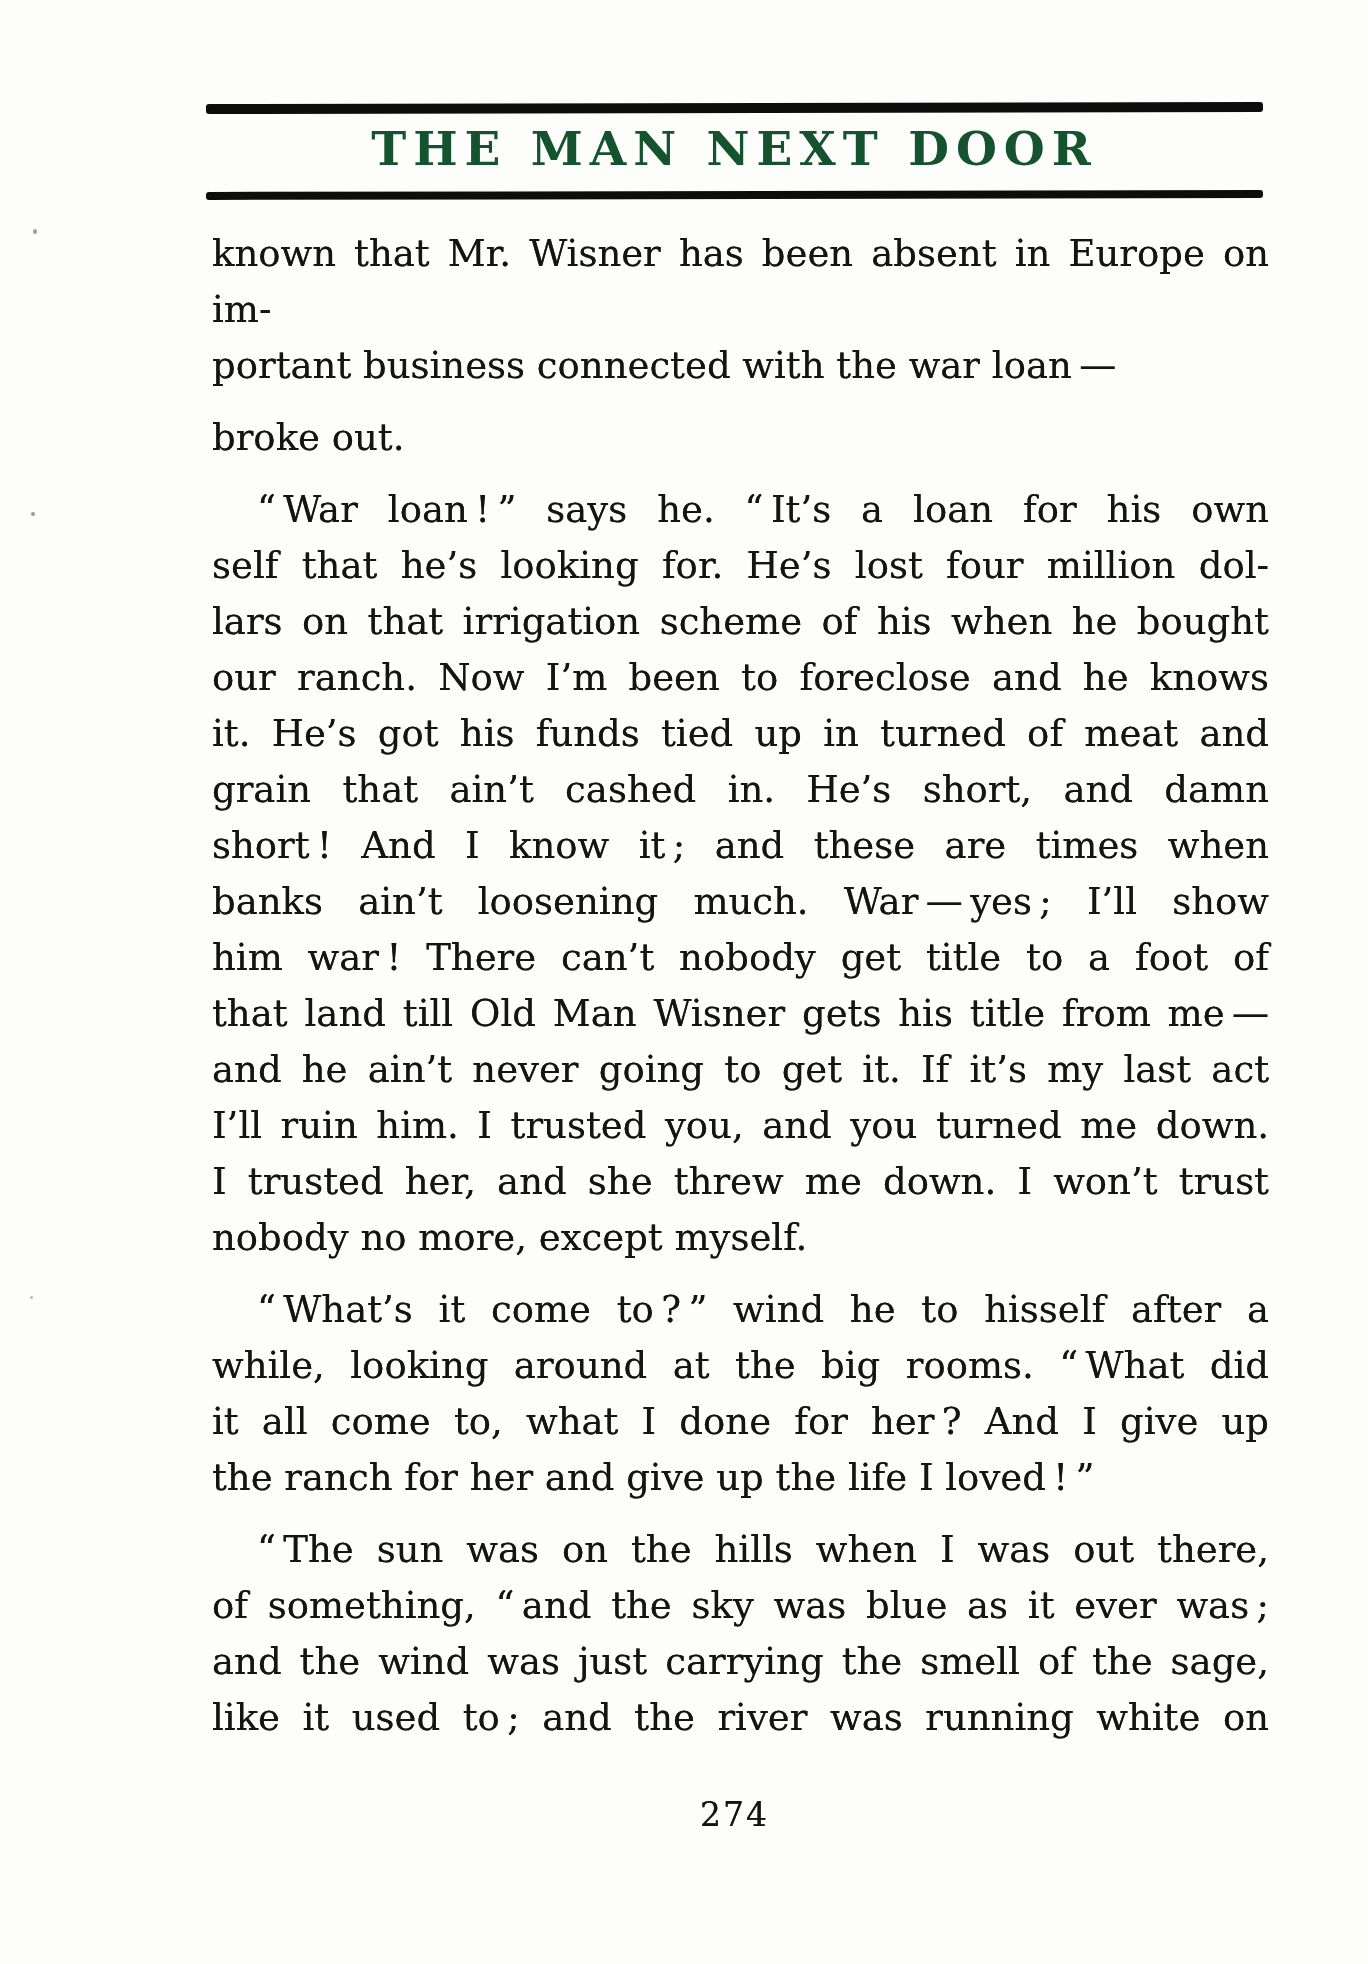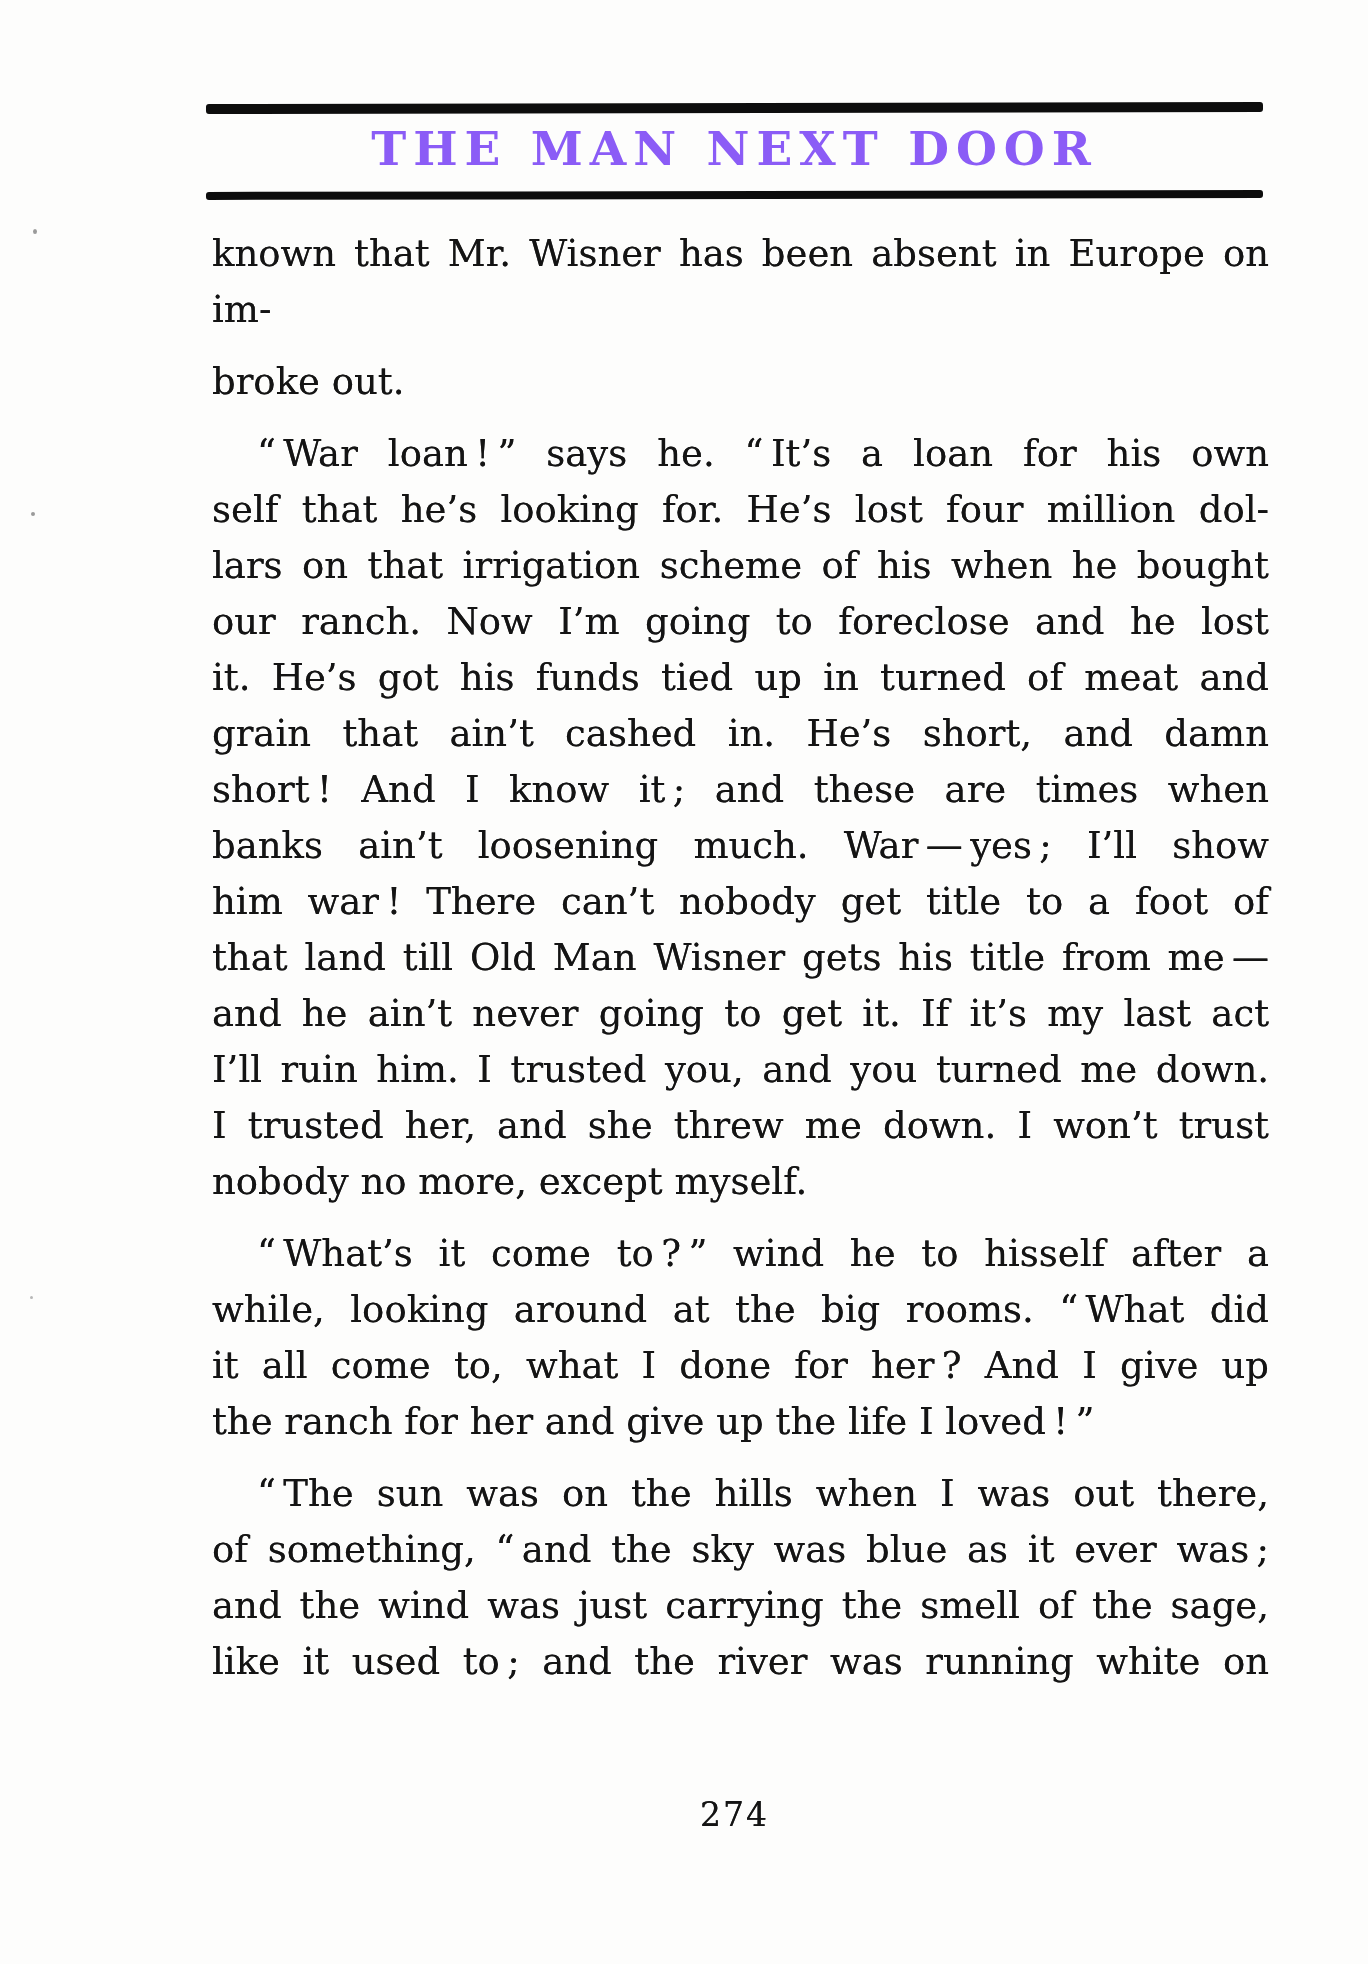--- a/index.html
+++ b/index.html
@@ -43,21 +43,21 @@
     width: 1057px;
     height: 84px;
     margin: 0;
     display: flex;
     align-items: center;
     justify-content: center;
     font-family: "DejaVu Serif", serif;
     font-weight: 700;
     font-size: 47px;
     letter-spacing: 7px;
-    color: #8b5cf6;
+    color: #14532d;
     white-space: nowrap;
   }
   .text-block {
     position: absolute;
     left: 212px;
     top: 226px;
     width: 1057px;
     font-size: 37px;
     line-height: 56px;
     text-shadow: 0 0 0.6px rgba(10,10,10,0.75);
@@ -105,29 +105,30 @@
 
   <div class="rule rule-top"></div>
 
   <h1 class="title">THE MAN NEXT DOOR</h1>
 
   <div class="rule rule-bottom"></div>
 
   <div class="text-block" id="text-block">
       <div class="paragraph">
         <div class="line">known that Mr. Wisner has been absent in Europe on im-</div>
+        <div class="line no-just">portant business connected with the war loan —</div>
       </div>
       <div class="paragraph">
         <div class="line no-just">broke out.</div>
       </div>
       <div class="paragraph">
         <div class="line indent">“ War loan ! ” says he. “ It’s a loan for his own</div>
         <div class="line">self that he’s looking for. He’s lost four million dol-</div>
         <div class="line">lars on that irrigation scheme of his when he bought</div>
-        <div class="line">our ranch. Now I’m going to foreclose and he lost</div>
+        <div class="line">our ranch. Now I’m been to foreclose and he knows</div>
         <div class="line">it. He’s got his funds tied up in turned of meat and</div>
         <div class="line">grain that ain’t cashed in. He’s short, and damn</div>
         <div class="line">short ! And I know it ; and these are times when</div>
         <div class="line">banks ain’t loosening much. War — yes ; I’ll show</div>
         <div class="line">him war ! There can’t nobody get title to a foot of</div>
         <div class="line">that land till Old Man Wisner gets his title from me —</div>
         <div class="line">and he ain’t never going to get it. If it’s my last act</div>
         <div class="line">I’ll ruin him. I trusted you, and you turned me down.</div>
         <div class="line">I trusted her, and she threw me down. I won’t trust</div>
         <div class="line no-just">nobody no more, except myself.</div>

